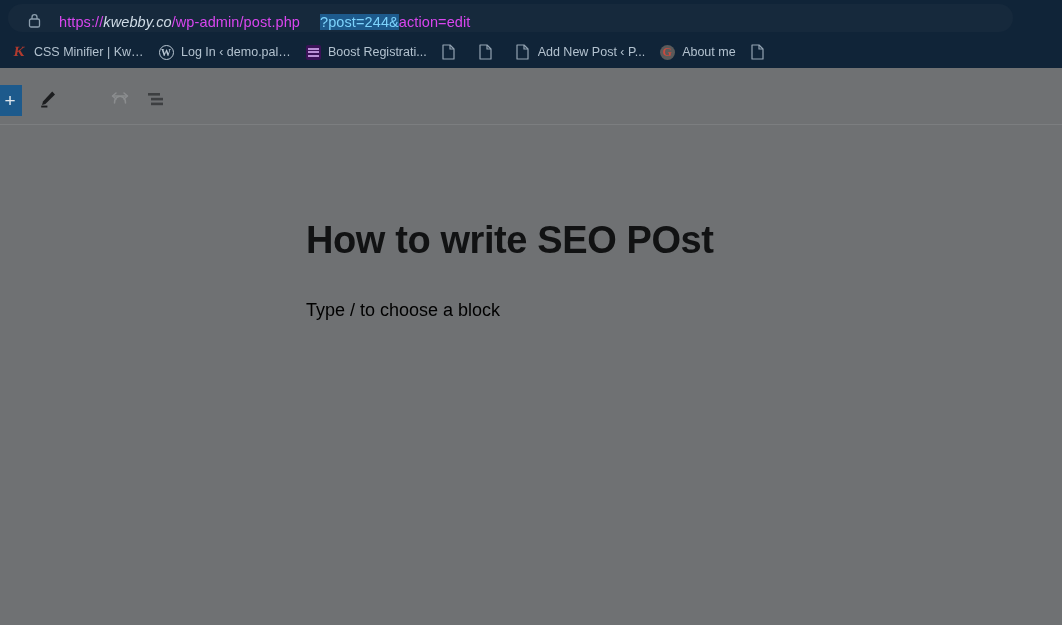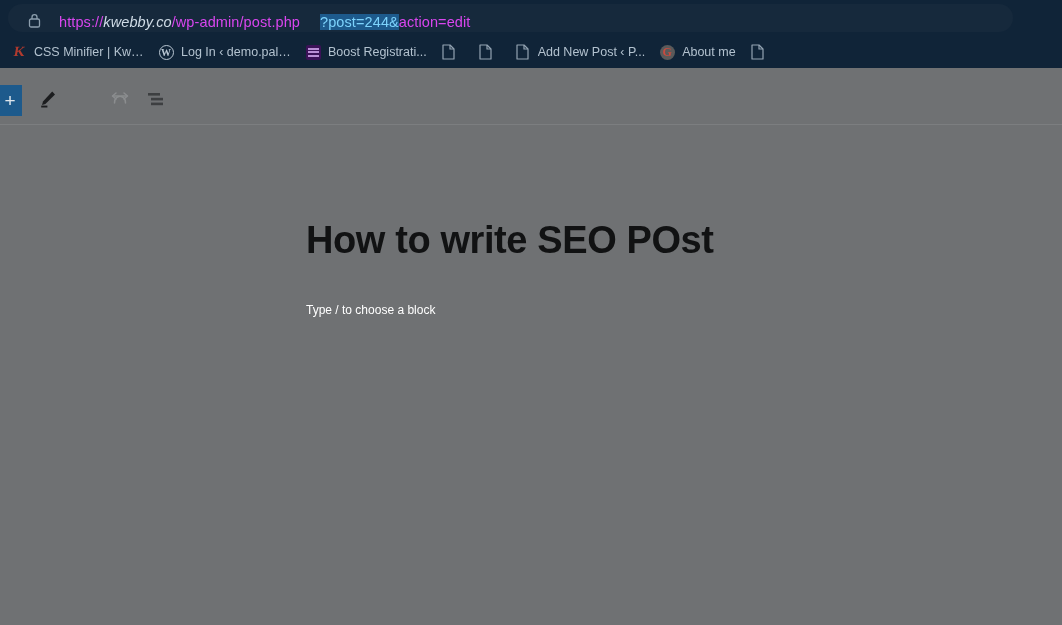--- a/index.html
+++ b/index.html
@@ -119,21 +119,21 @@
   .editor-canvas{
     position:absolute; left:0; top:57px; width:850px; height:500px;margin-left:43px;
   }
   .post-title{
     position:absolute; left:263px; top:92px; width:620px;
     font-size:38px; font-weight:bold; color:#111213;
     line-height:46px; letter-spacing:-0.4px;
   }
   .post-body-placeholder{
     position:absolute; left:263px; top:172px; width:620px;
-    font-size:12px; color:#ffffff; line-height:26px;
+    font-size:18px; color:#000000; line-height:26px;
   }
 </style>
 </head>
 <body>
 
 <div class="browser-chrome">
 
   <div class="omnibox-row">
     <div class="omnibox">
       <span class="lock-icon">

